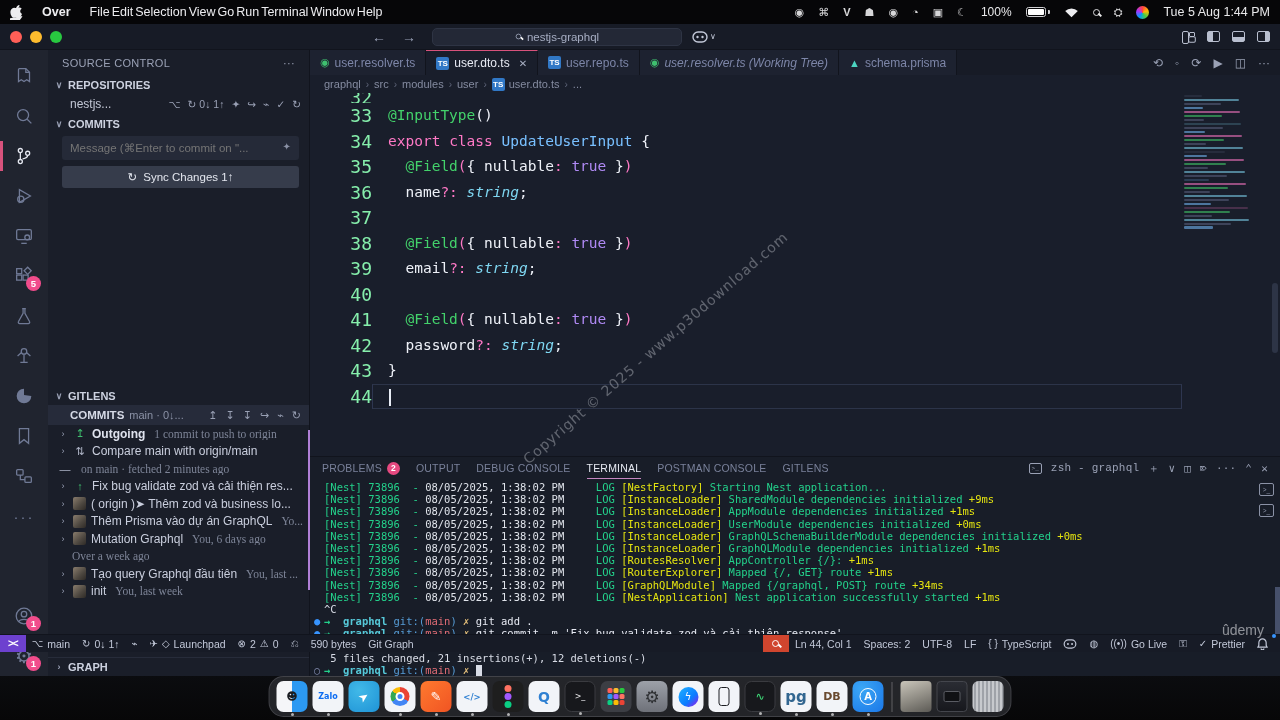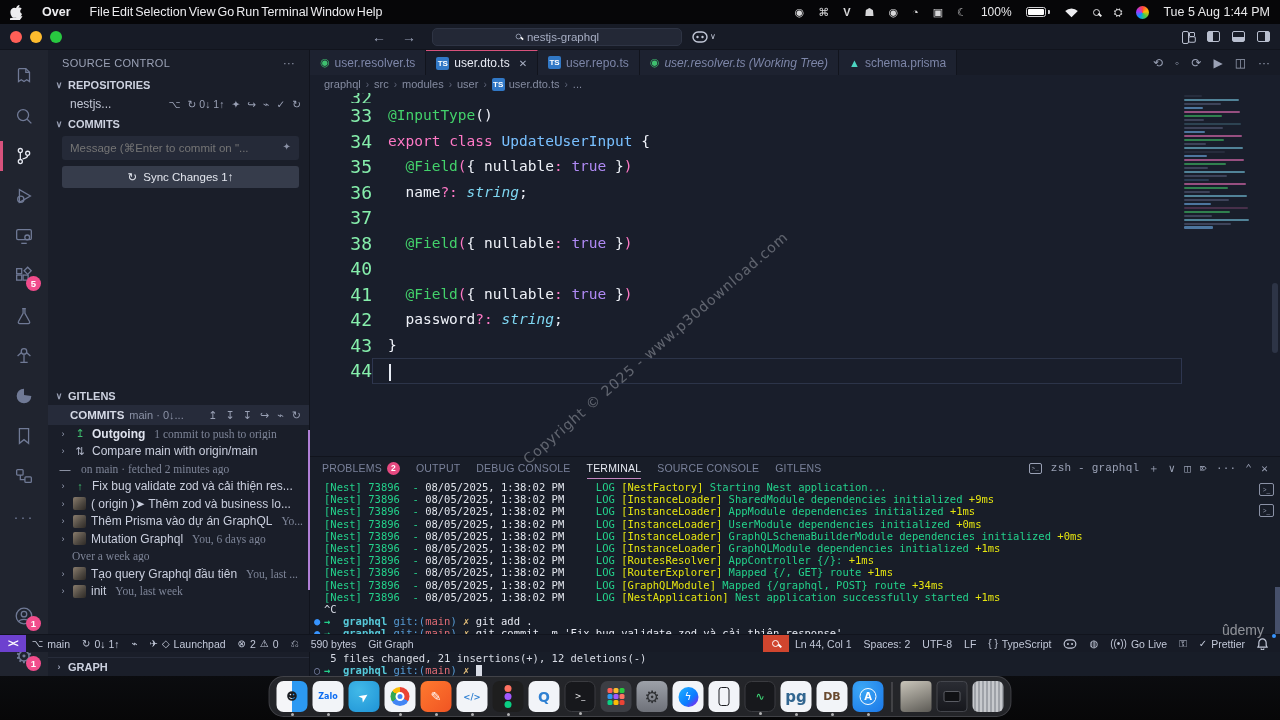--- a/index.html
+++ b/index.html
@@ -576,20 +576,21 @@
 
       <div class="codearea">
         <div class="code-scroll" id="code-lines">
             <div class="code-line clip"><span class="gut">32</span></div>
             <div class="code-line"><span class="gut">33</span><span class="src srcwrap"><span class="tk-g">@InputType</span><span class="tk-w">()</span></span></div>
             <div class="code-line"><span class="gut">34</span><span class="src srcwrap"><span class="tk-p">export</span><span class="tk-w"> </span><span class="tk-p">class</span><span class="tk-w"> </span><span class="tk-b">UpdateUserInput</span><span class="tk-w"> {</span></span></div>
             <div class="code-line"><span class="gut">35</span><span class="src srcwrap"><span class="tk-w">  </span><span class="tk-g">@Field</span><span class="tk-p">(</span><span class="tk-w">{ </span><span class="tk-w">nullable</span><span class="tk-p">:</span><span class="tk-w"> </span><span class="tk-o">true</span><span class="tk-w"> }</span><span class="tk-p">)</span></span></div>
             <div class="code-line"><span class="gut">36</span><span class="src srcwrap"><span class="tk-w">  </span><span class="tk-w">name</span><span class="tk-p">?:</span><span class="tk-w"> </span><span class="tk-c">string</span><span class="tk-w">;</span></span></div>
             <div class="code-line"><span class="gut">37</span><span class="src srcwrap"></span></div>
             <div class="code-line"><span class="gut">38</span><span class="src srcwrap"><span class="tk-w">  </span><span class="tk-g">@Field</span><span class="tk-p">(</span><span class="tk-w">{ </span><span class="tk-w">nullable</span><span class="tk-p">:</span><span class="tk-w"> </span><span class="tk-o">true</span><span class="tk-w"> }</span><span class="tk-p">)</span></span></div>
+            <div class="code-line"><span class="gut">39</span><span class="src srcwrap"><span class="tk-w">  </span><span class="tk-w">email</span><span class="tk-p">?:</span><span class="tk-w"> </span><span class="tk-c">string</span><span class="tk-w">;</span></span></div>
             <div class="code-line"><span class="gut">40</span><span class="src srcwrap"></span></div>
             <div class="code-line"><span class="gut">41</span><span class="src srcwrap"><span class="tk-w">  </span><span class="tk-g">@Field</span><span class="tk-p">(</span><span class="tk-w">{ </span><span class="tk-w">nullable</span><span class="tk-p">:</span><span class="tk-w"> </span><span class="tk-o">true</span><span class="tk-w"> }</span><span class="tk-p">)</span></span></div>
             <div class="code-line"><span class="gut">42</span><span class="src srcwrap"><span class="tk-w">  </span><span class="tk-w">password</span><span class="tk-p">?:</span><span class="tk-w"> </span><span class="tk-c">string</span><span class="tk-w">;</span></span></div>
             <div class="code-line"><span class="gut">43</span><span class="src srcwrap"><span class="tk-w">}</span></span></div>
             <div class="code-line current"><span class="gut">44</span><span class="src srcwrap" style="flex: 1 1 0%; margin-right: 2px; border-top: 1px solid rgb(44, 52, 73); border-bottom: 1px solid rgb(44, 52, 73);"><span class="cursor-caret"></span></span></div>
           </div>
         <div class="minimap" id="minimap">
             <div class="mrow" style="width: 18px; background: rgb(91, 99, 128); opacity: 0.2;"></div>
             <div class="mrow" style="width: 55px; background: rgb(127, 215, 242); opacity: 0.55;"></div>
             <div class="mrow" style="width: 37px; background: rgb(91, 99, 128); opacity: 0.55;"></div>
@@ -627,21 +628,21 @@
           </div>
         <div class="ed-scrollbar"></div>
       </div>
 
       <div class="terminal">
         <div class="term-tabs" id="term-tabs">
             <div class="term-tab">PROBLEMS<span class="tt-badge">2</span></div>
             <div class="term-tab">OUTPUT</div>
             <div class="term-tab">DEBUG CONSOLE</div>
             <div class="term-tab active">TERMINAL</div>
-            <div class="term-tab">SOURCE CONSOLE</div>
+            <div class="term-tab">POSTMAN CONSOLE</div>
             <div class="term-tab">GITLENS</div>
             <div class="term-right">
               <span class="shell-ic">&gt;_</span>
               <span>zsh - graphql</span>
               <span>＋</span>
               <span>∨</span>
               <span>◫</span>
               <span>⌦</span>
               <span>···</span>
               <span>⌃</span>

